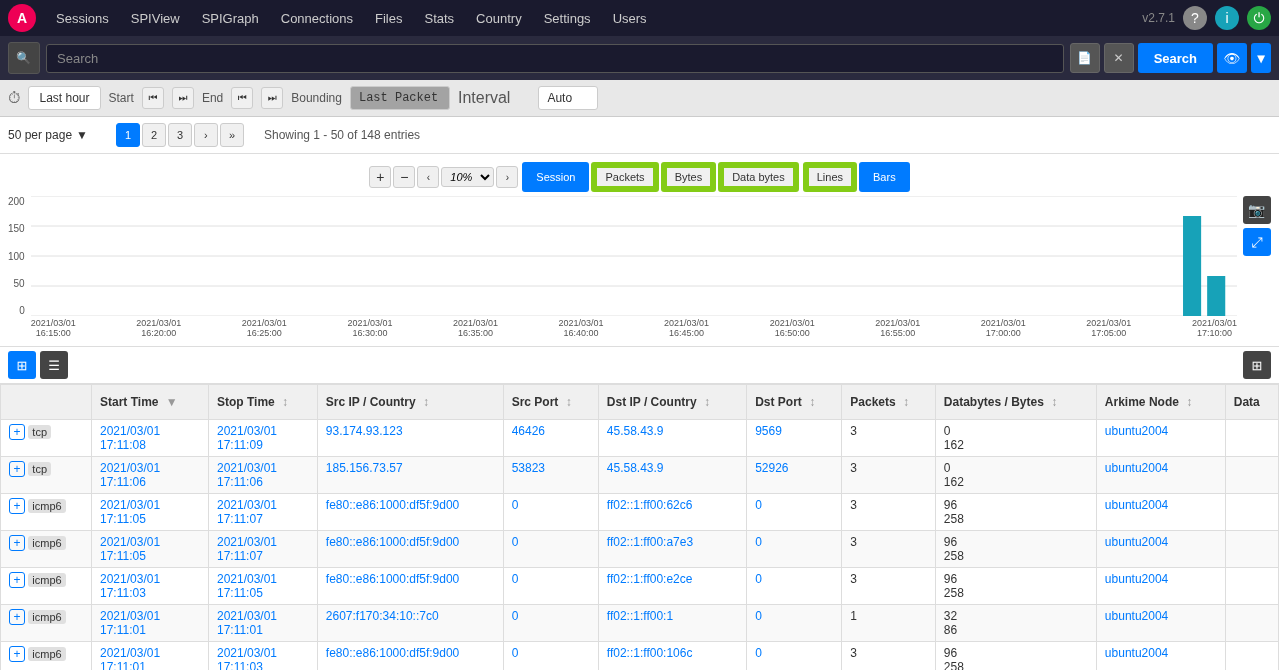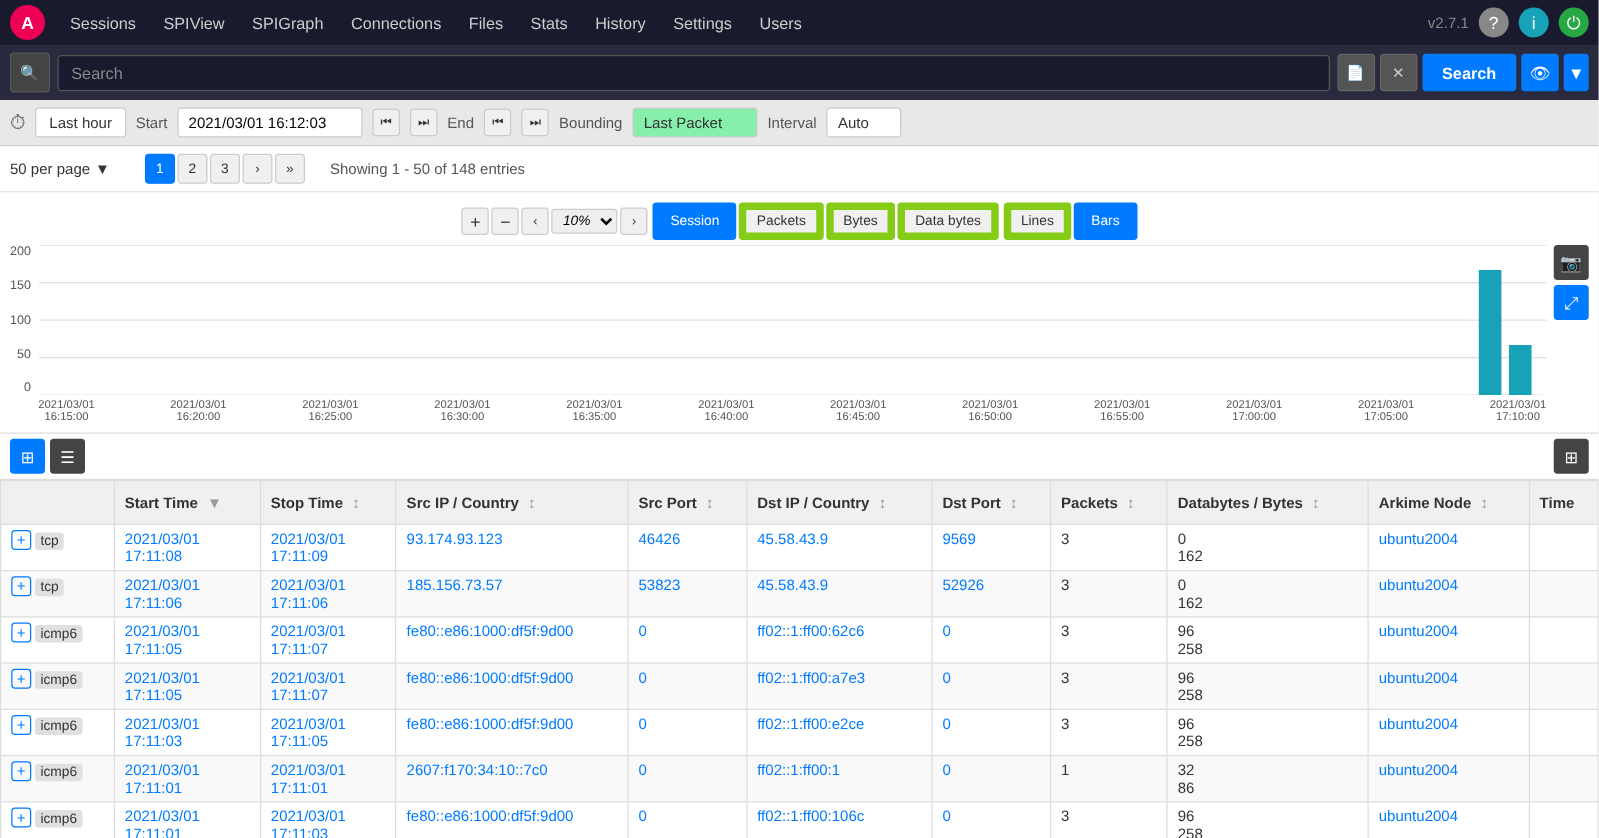--- a/index.html
+++ b/index.html
@@ -29,23 +29,23 @@
 
     
     .time-bar { background: #e8e8e8; padding: 6px 8px; display: flex; align-items: center; gap: 8px; border-bottom: 1px solid #ccc; flex-wrap: wrap; }
     .time-bar .clock-icon { color: #555; font-size: 16px; }
     .time-preset { background: white; border: 1px solid #ccc; padding: 4px 10px; border-radius: 3px; cursor: pointer; font-size: 12px; }
     .time-label { font-size: 12px; color: #555; }
     .time-input { background: white; border: 1px solid #ccc; padding: 4px 8px; border-radius: 3px; font-size: 12px; display: flex; align-items: center; gap: 4px; }
     .time-input input { border: none; outline: none; font-size: 12px; width: 130px; }
     .nav-arrow { background: #f0f0f0; border: 1px solid #ccc; width: 22px; height: 22px; display: flex; align-items: center; justify-content: center; border-radius: 3px; cursor: pointer; font-size: 10px; }
     .bounding-label { font-size: 12px; color: #555; }
-    .bounding-select { background: #86efac; border: 1px solid #ccc; padding: 4px 8px; border-radius: 3px; font-size: 12px; min-width: 100px; }
-    .interval-label { font-size: 12px; color: #555; }
-    .interval-input { background: white; border: 1px solid #ccc; padding: 4px 8px; border-radius: 3px; font-size: 12px; min-width: 60px; }
+    .bounding-select { background: #a3a3a3; border: 1px solid #ccc; padding: 4px 8px; border-radius: 3px; font-size: 12px; min-width: 100px; font-family: Liberation Mono, monospace; }
+    .interval-label { font-size: 16px; color: #555; }
+    .interval-input { background: white; border: 1px solid #ccc; padding: 4px 8px; border-radius: 3px; font-size: 12px; min-width: 60px; margin-left: 20px; }
 
     
     .pagination-bar { background: white; padding: 6px 8px; display: flex; align-items: center; gap: 20px; border-bottom: 1px solid #ddd; }
     .per-page { display: flex; align-items: center; gap: 4px; }
     .page-nav { display: flex; align-items: center; gap: 2px; margin-left: 8px; }
     .page-btn { background: #f0f0f0; border: 1px solid #ccc; width: 24px; height: 24px; display: flex; align-items: center; justify-content: center; border-radius: 3px; cursor: pointer; font-size: 11px; }
     .page-btn.active { background: #007bff; color: white; border-color: #007bff; }
     .showing-info { color: #555; font-size: 12px; }
 
     
@@ -77,21 +77,21 @@
 <body>
 
 <nav class="top-nav">
   <div class="logo">A</div>
   <div class="nav-item">Sessions</div>
   <div class="nav-item">SPIView</div>
   <div class="nav-item">SPIGraph</div>
   <div class="nav-item">Connections</div>
   <div class="nav-item">Files</div>
   <div class="nav-item">Stats</div>
-  <div class="nav-item">History</div>
+  <div class="nav-item">Country</div>
   <div class="nav-item">Settings</div>
   <div class="nav-item">Users</div>
   <div class="version">
     <span class="version-text">v2.7.1</span>
     <div class="icon-btn help">?</div>
     <div class="icon-btn info">i</div>
     <div class="icon-btn power">⏻</div>
   </div>
 </nav>
 
@@ -104,23 +104,20 @@
     <button class="btn-search">Search</button>
     <button class="btn-eye">👁</button>
     <button class="btn-dropdown">▼</button>
   </div>
 </div>
 
 <div class="time-bar">
   <span class="clock-icon">⏱</span>
   <div class="time-preset">Last hour</div>
   <span class="time-label">Start</span>
-  <div class="time-input">
-    <input type="text" value="2021/03/01 16:12:03" style="">
-  </div>
   <div class="nav-arrow">⏮</div>
   <div class="nav-arrow">⏭</div>
   <span class="time-label">End</span>
   <div class="nav-arrow">⏮</div>
   <div class="nav-arrow">⏭</div>
   <span class="bounding-label">Bounding</span>
   <div class="bounding-select">Last Packet</div>
   <span class="interval-label">Interval</span>
   <div class="interval-input">Auto</div>
 </div>
@@ -227,21 +224,21 @@
         <th></th>
         <th>Start Time <span class="sort-icon">▼</span></th>
         <th>Stop Time <span class="sort-icon">↕</span></th>
         <th>Src IP / Country <span class="sort-icon">↕</span></th>
         <th>Src Port <span class="sort-icon">↕</span></th>
         <th>Dst IP / Country <span class="sort-icon">↕</span></th>
         <th>Dst Port <span class="sort-icon">↕</span></th>
         <th>Packets <span class="sort-icon">↕</span></th>
         <th>Databytes / Bytes <span class="sort-icon">↕</span></th>
         <th>Arkime Node <span class="sort-icon">↕</span></th>
-        <th>Time</th>
+        <th>Data</th>
       </tr>
     </thead>
     <tbody id="table-body">
     <tr>
     <td>
       <button class="expand-btn">+</button>
       <span class="protocol-badge">tcp</span>
     </td>
     <td><span class="link">2021/03/01<br>17:11:08</span></td>
     <td><span class="link">2021/03/01<br>17:11:09</span></td>

